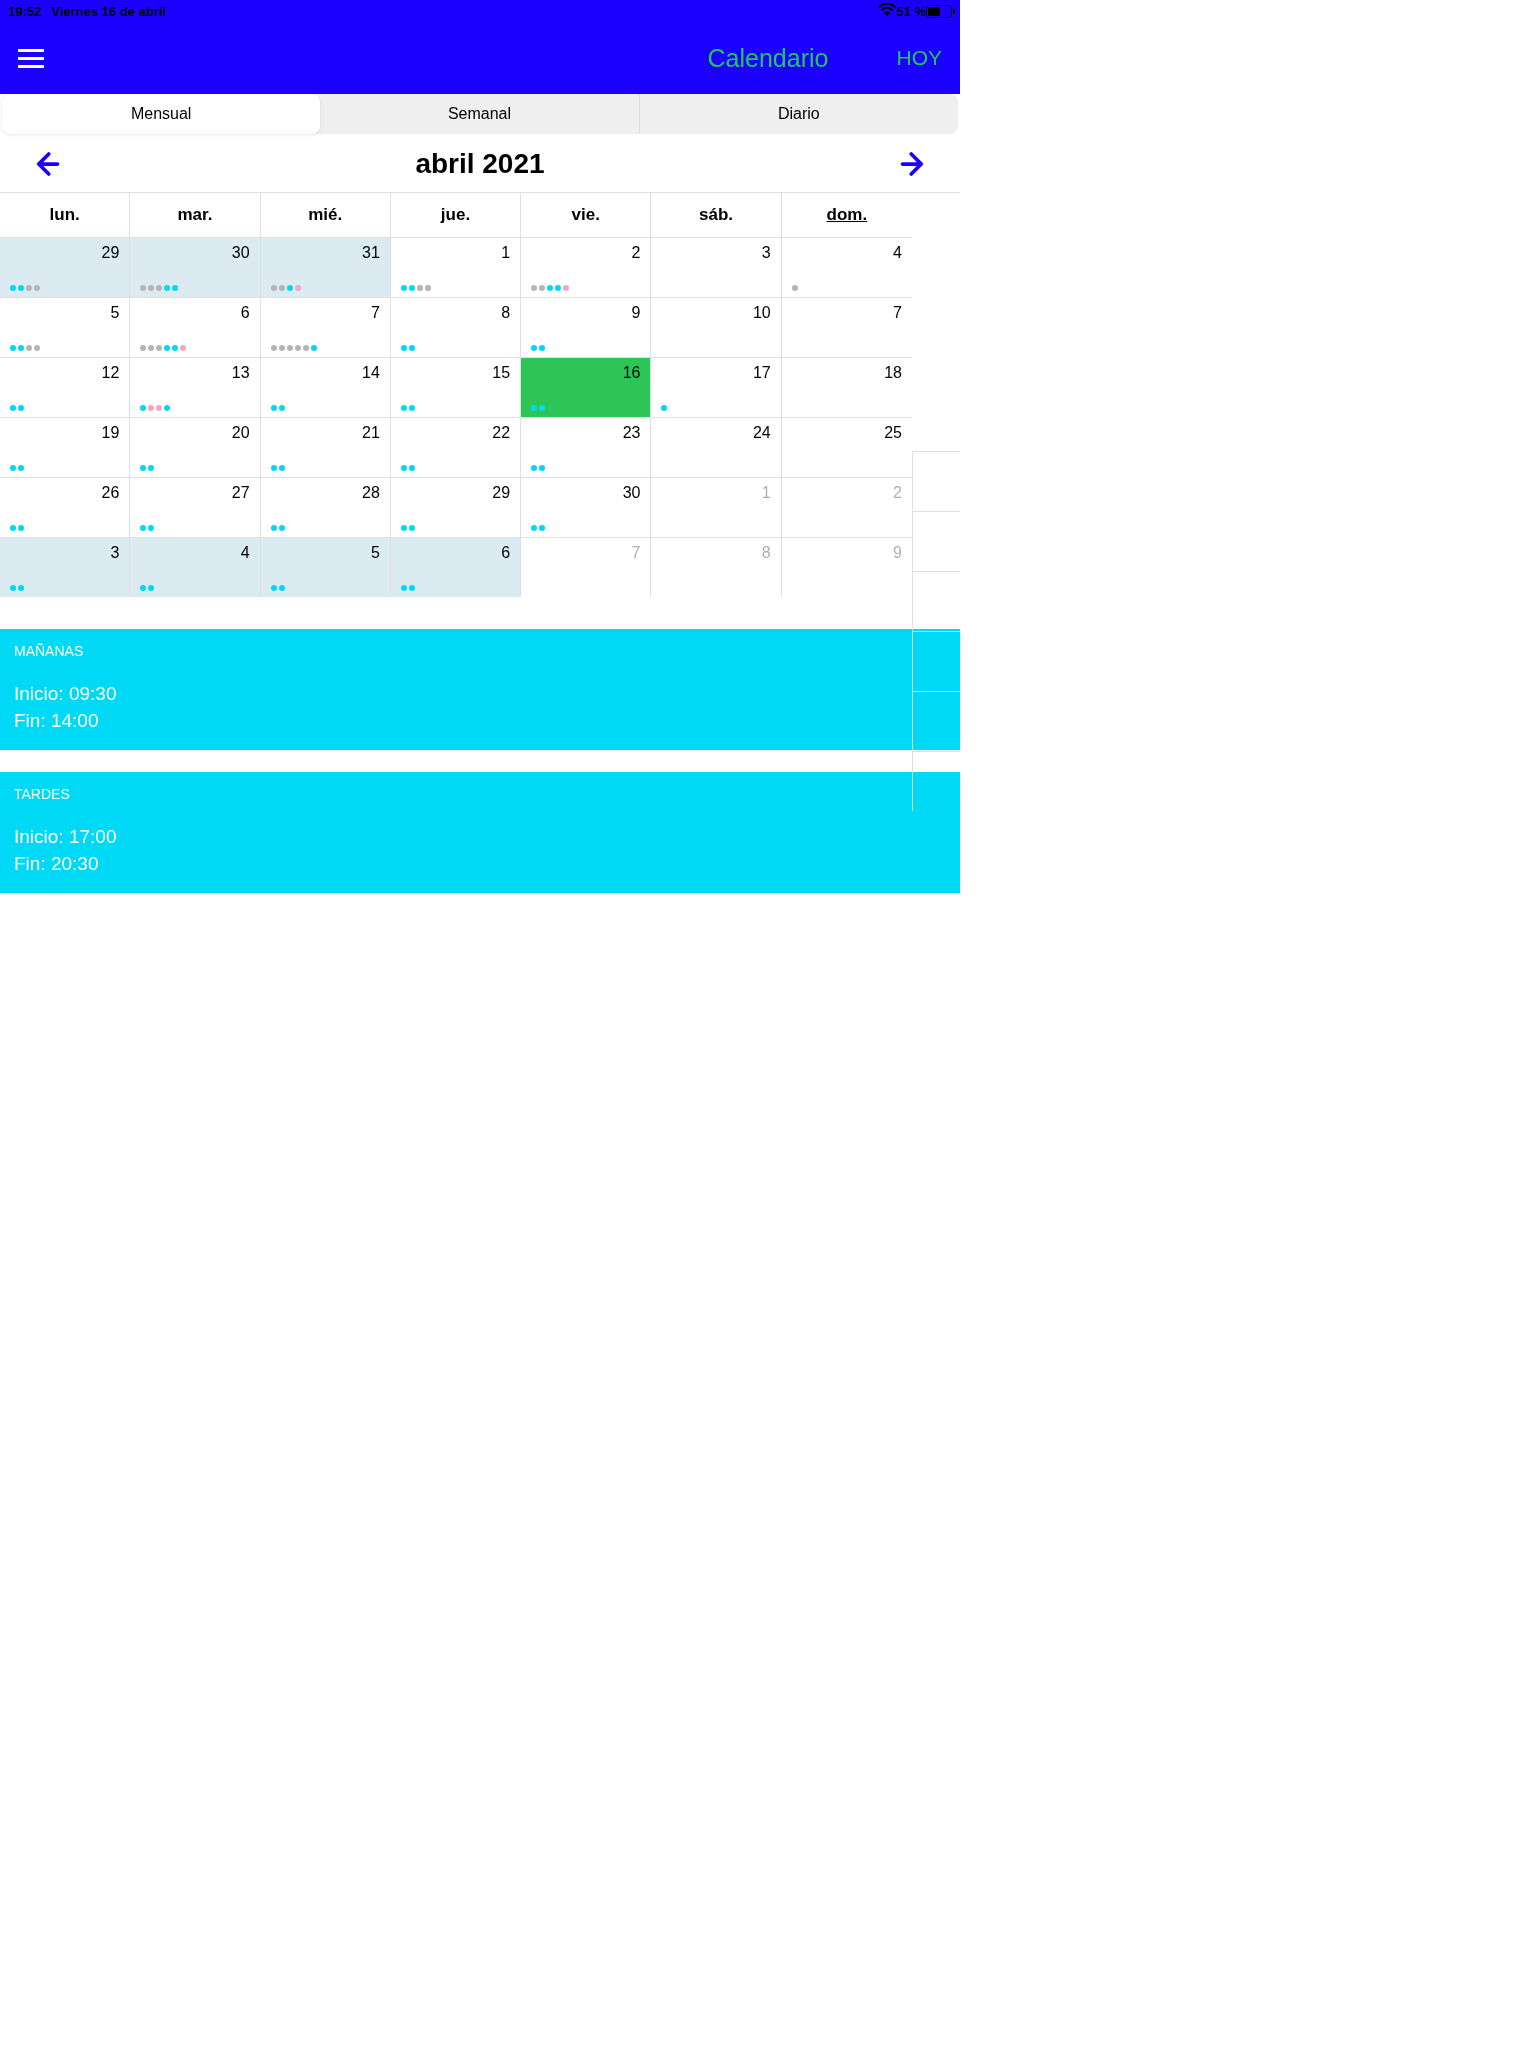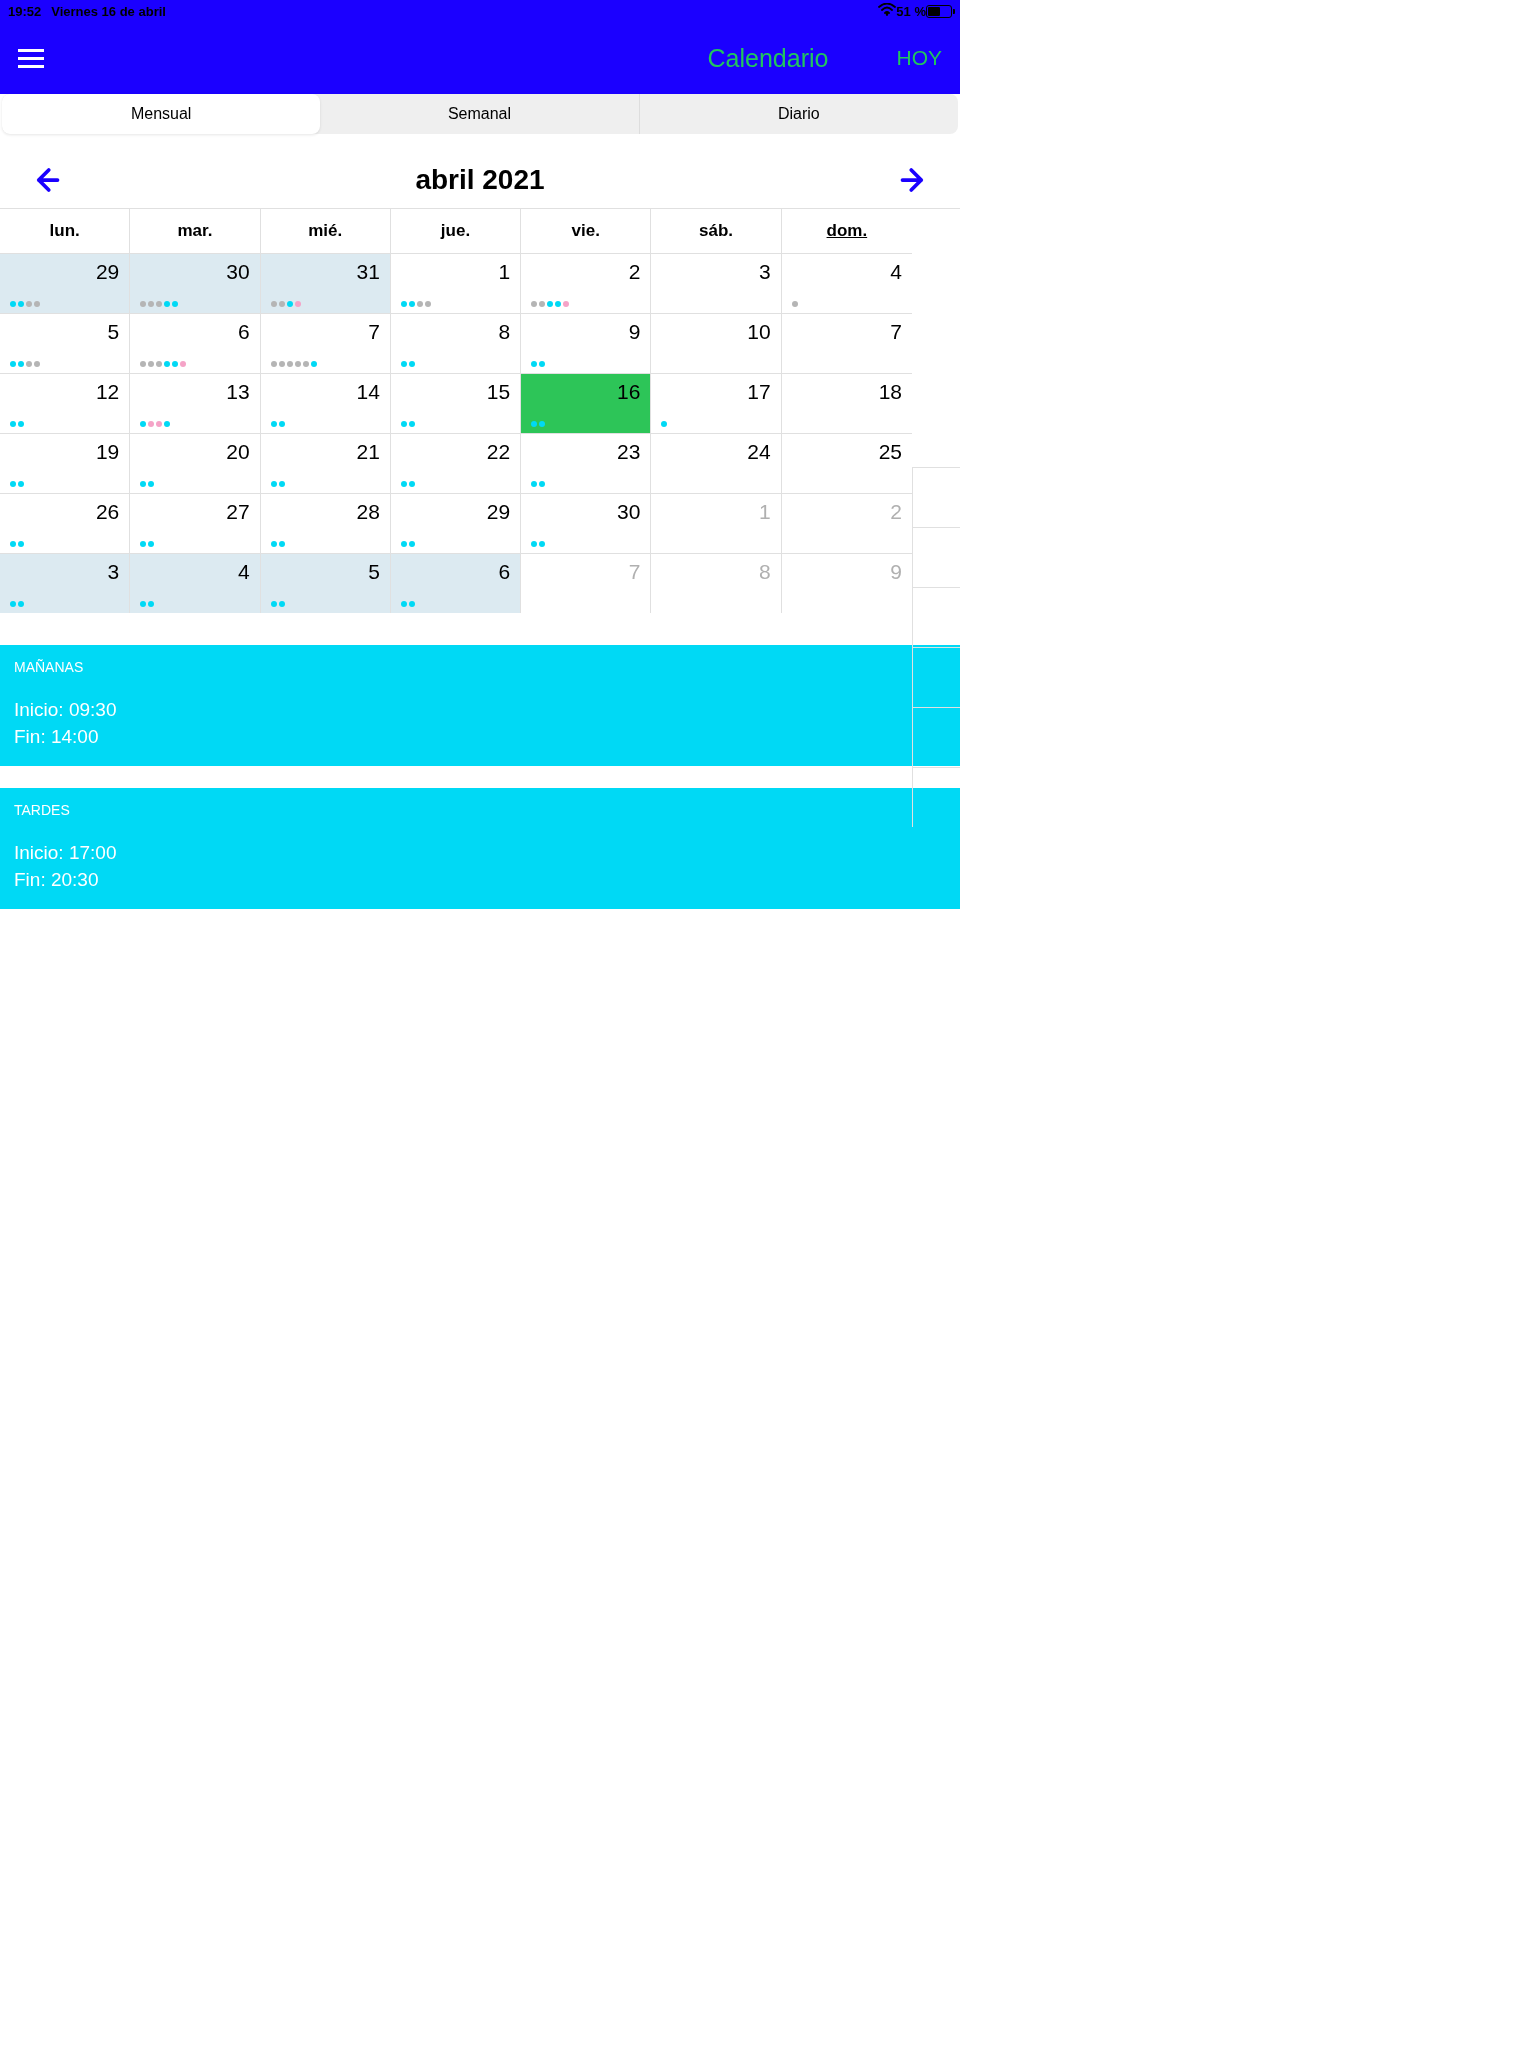--- a/index.html
+++ b/index.html
@@ -13,38 +13,38 @@
   .hamburger { display: flex; flex-direction: column; gap: 5px; cursor: pointer; }
   .hamburger span { width: 26px; height: 3px; background: #fff; }
   .nav-title { font-size: 25px; font-weight: 500; position: absolute; left: 50%; transform: translateX(-50%); }
   .today-btn { font-size: 21px; font-weight: 500; }
   
   .segmented { display: flex; background: #efefef; height: 40px; border-radius: 8px; margin: 0 2px; }
   .seg-item { flex: 1; display: flex; align-items: center; justify-content: center; font-size: 16px; font-weight: 500; cursor: pointer; border-right: 1px solid #ddd; }
   .seg-item:last-child { border-right: none; }
   .seg-item.active { background: #fff; border-radius: 8px; box-shadow: 0 1px 3px rgba(0,0,0,0.1); border-right: none; }
   
-  .month-nav { display: flex; align-items: center; justify-content: space-between; padding: 30px 30px 12px; }
+  .month-nav { display: flex; align-items: center; justify-content: space-between; padding: 14px 30px 12px; }
   .arrow { width: 30px; height: 30px; cursor: pointer; }
   .arrow svg { width: 100%; height: 100%; }
   .month-label { font-size: 28px; font-weight: 600; }
   
   .calendar { border-top: 1px solid #e0e0e0; }
   .day-headers { display: grid; grid-template-columns: repeat(7, 1fr); margin-right: 48px; }
   .day-header { text-align: center; padding: 12px 0; font-size: 17px; font-weight: 700; border-right: 1px solid #e0e0e0; }
   .day-header:last-child { border-right: none; text-decoration: underline; }
   
   .weeks { display: flex; flex-direction: column; margin-right: 48px; }
   .week { display: grid; grid-template-columns: repeat(7, 1fr); height: 60px; border-top: 1px solid #e0e0e0; }
   .day { border-right: 1px solid #e0e0e0; position: relative; padding: 6px 10px 4px; cursor: pointer; }
   .day:last-child { border-right: none; }
   .day.prev, .day.next-month-adj { background: #dceaf1; }
   .day.future-gray .num { color: #b0b0b0; }
   .day.today { background: #2dc558; }
-  .num { font-size: 21px; font-weight: 500; text-align: right; display: block; }
+  .num { font-size: 16px; font-weight: 500; text-align: right; display: block; }
   .dots { position: absolute; bottom: 6px; left: 10px; display: flex; gap: 2px; }
   .dot { width: 6px; height: 6px; border-radius: 50%; }
   .dot.c { background: #00d9f5; }
   .dot.g { background: #b5b5b5; }
   .dot.p { background: #f5a3c7; }
   
   .right-strip { position: absolute; right: 0; top: 258px; width: 48px; display: flex; flex-direction: column; }
   .right-strip div { height: 60px; border-top: 1px solid #e0e0e0; border-left: 1px solid #e0e0e0; }
   
   .events { margin-top: 32px; display: flex; flex-direction: column; gap: 22px; }

